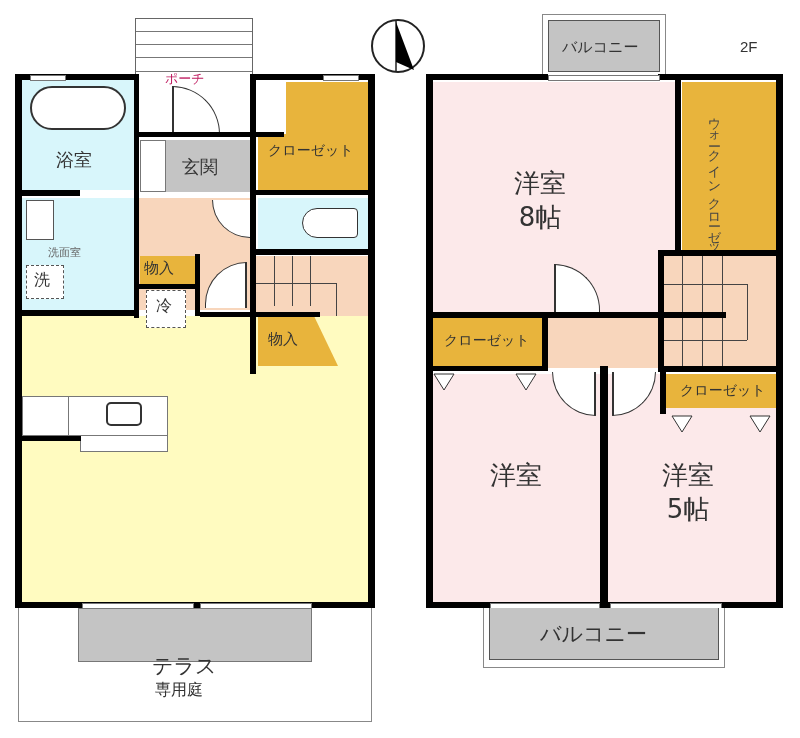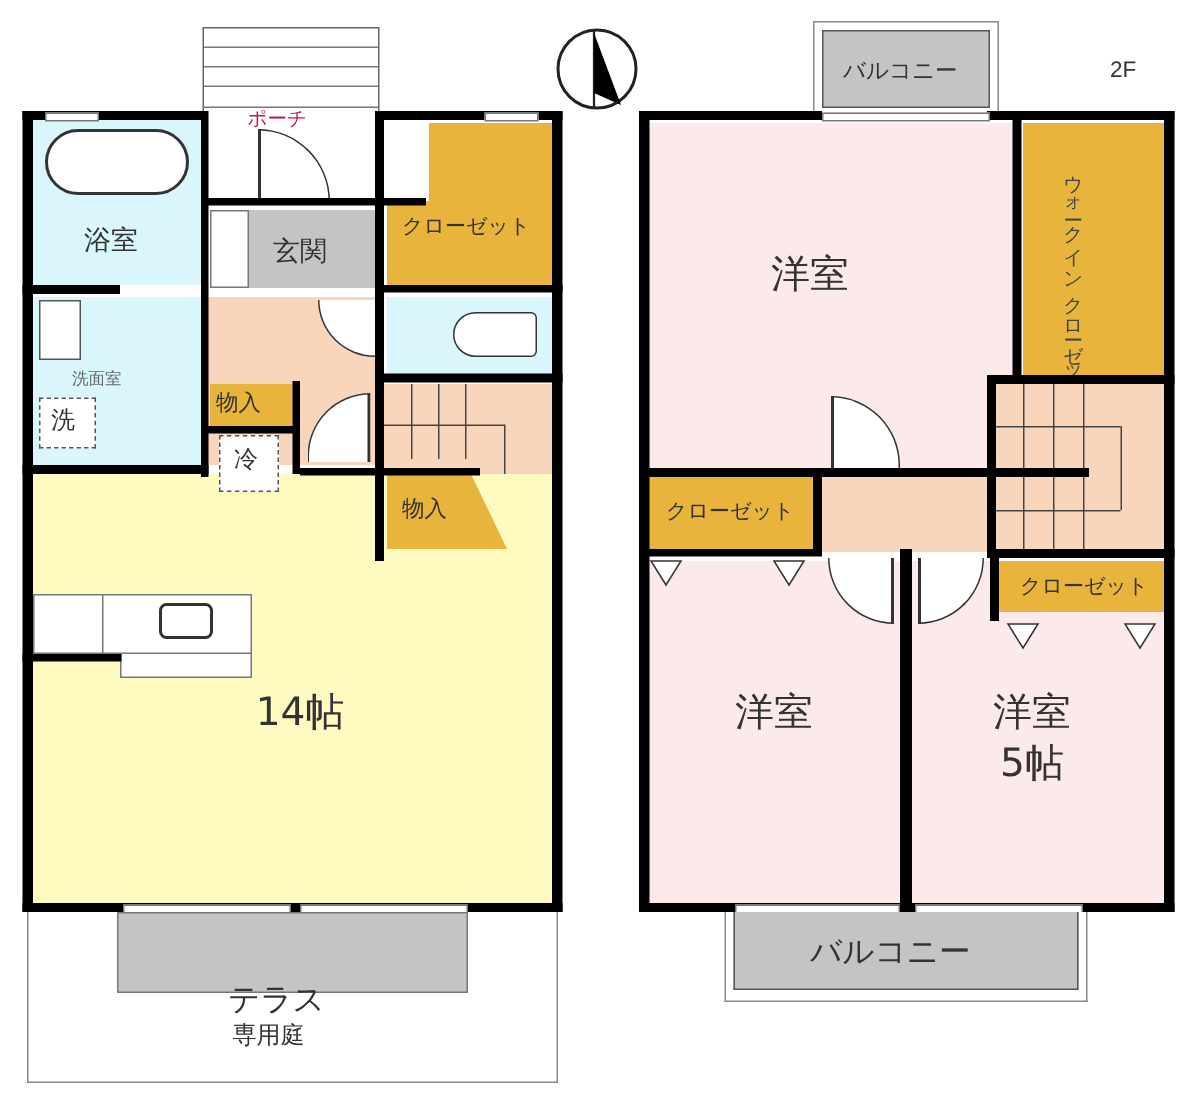--- a/index.html
+++ b/index.html
@@ -75,21 +75,20 @@
 
 <div class="abs" style="left:258px;top:316px;width:80px;height:50px;background:#e8b43c;clip-path:polygon(0 0,70% 0,100% 100%,0 100%);"></div>
 <div class="lbl room-sm" style="left:268px;top:330px;font-size:15px;">物入</div>
 
 <div class="abs" style="left:22px;top:396px;width:146px;height:40px;background:#fff;border:1px solid #777;"></div>
 <div class="abs" style="left:68px;top:396px;width:1px;height:40px;background:#777;"></div>
 <div class="abs" style="left:80px;top:436px;width:88px;height:16px;background:#fff;border:1px solid #777;border-top:none;"></div>
 <div class="abs" style="left:106px;top:402px;width:36px;height:24px;border:2px solid #333;border-radius:5px;background:#fff;"></div>
 
 <div class="lbl room-big" style="left:160px;top:458px;width:80px;">
-  <div>14帖</div>
 </div>
 
 <div class="wall" style="left:15px;top:74px;width:7px;height:534px;"></div>
 <div class="wall" style="left:368px;top:74px;width:7px;height:534px;"></div>
 <div class="wall" style="left:15px;top:74px;width:122px;height:6px;"></div>
 <div class="wall" style="left:250px;top:74px;width:125px;height:6px;"></div>
 <div class="wall" style="left:15px;top:602px;width:360px;height:6px;"></div>
 <div class="wall" style="left:134px;top:74px;width:5px;height:244px;"></div>
 <div class="wall" style="left:250px;top:74px;width:6px;height:296px;"></div>
 <div class="wall" style="left:134px;top:132px;width:150px;height:5px;"></div>
@@ -124,20 +123,21 @@
 <div class="lbl floor-label" style="left:740px;top:38px;">2F</div>
 
 <div class="abs" style="left:542px;top:14px;width:124px;height:62px;border:1px solid #888;background:#fff;">
   <div class="abs" style="left:5px;top:5px;width:112px;height:52px;background:#c4c4c4;border:1px solid #555;"></div>
 </div>
 <div class="lbl room-sm" style="left:562px;top:38px;font-size:15px;">バルコニー</div>
 
 <div class="abs" style="left:432px;top:82px;width:244px;height:232px;background:#fce9ea;"></div>
 <div class="lbl room-big" style="left:500px;top:166px;width:80px;">
   <div>洋室</div>
+  <div>8帖</div>
 </div>
 <div class="abs" style="left:554px;top:264px;width:46px;height:48px;border-top-right-radius:46px;border:1px solid #333;border-left:2px solid #333;border-bottom:none;background:#fff;"></div>
 
 <div class="abs" style="left:682px;top:82px;width:94px;height:168px;background:#e8b43c;"></div>
 <div class="lbl vert" style="left:706px;top:108px;height:120px;line-height:16px;">ウォークインクローゼット</div>
 
 <div class="abs" style="left:548px;top:318px;width:112px;height:50px;background:#f8d6bc;"></div>
 
 <div class="abs" style="left:662px;top:256px;width:114px;height:112px;background:#f8d6bc;">
   <div class="stairs-line" style="left:20px;top:0;width:1px;height:112px;"></div>

